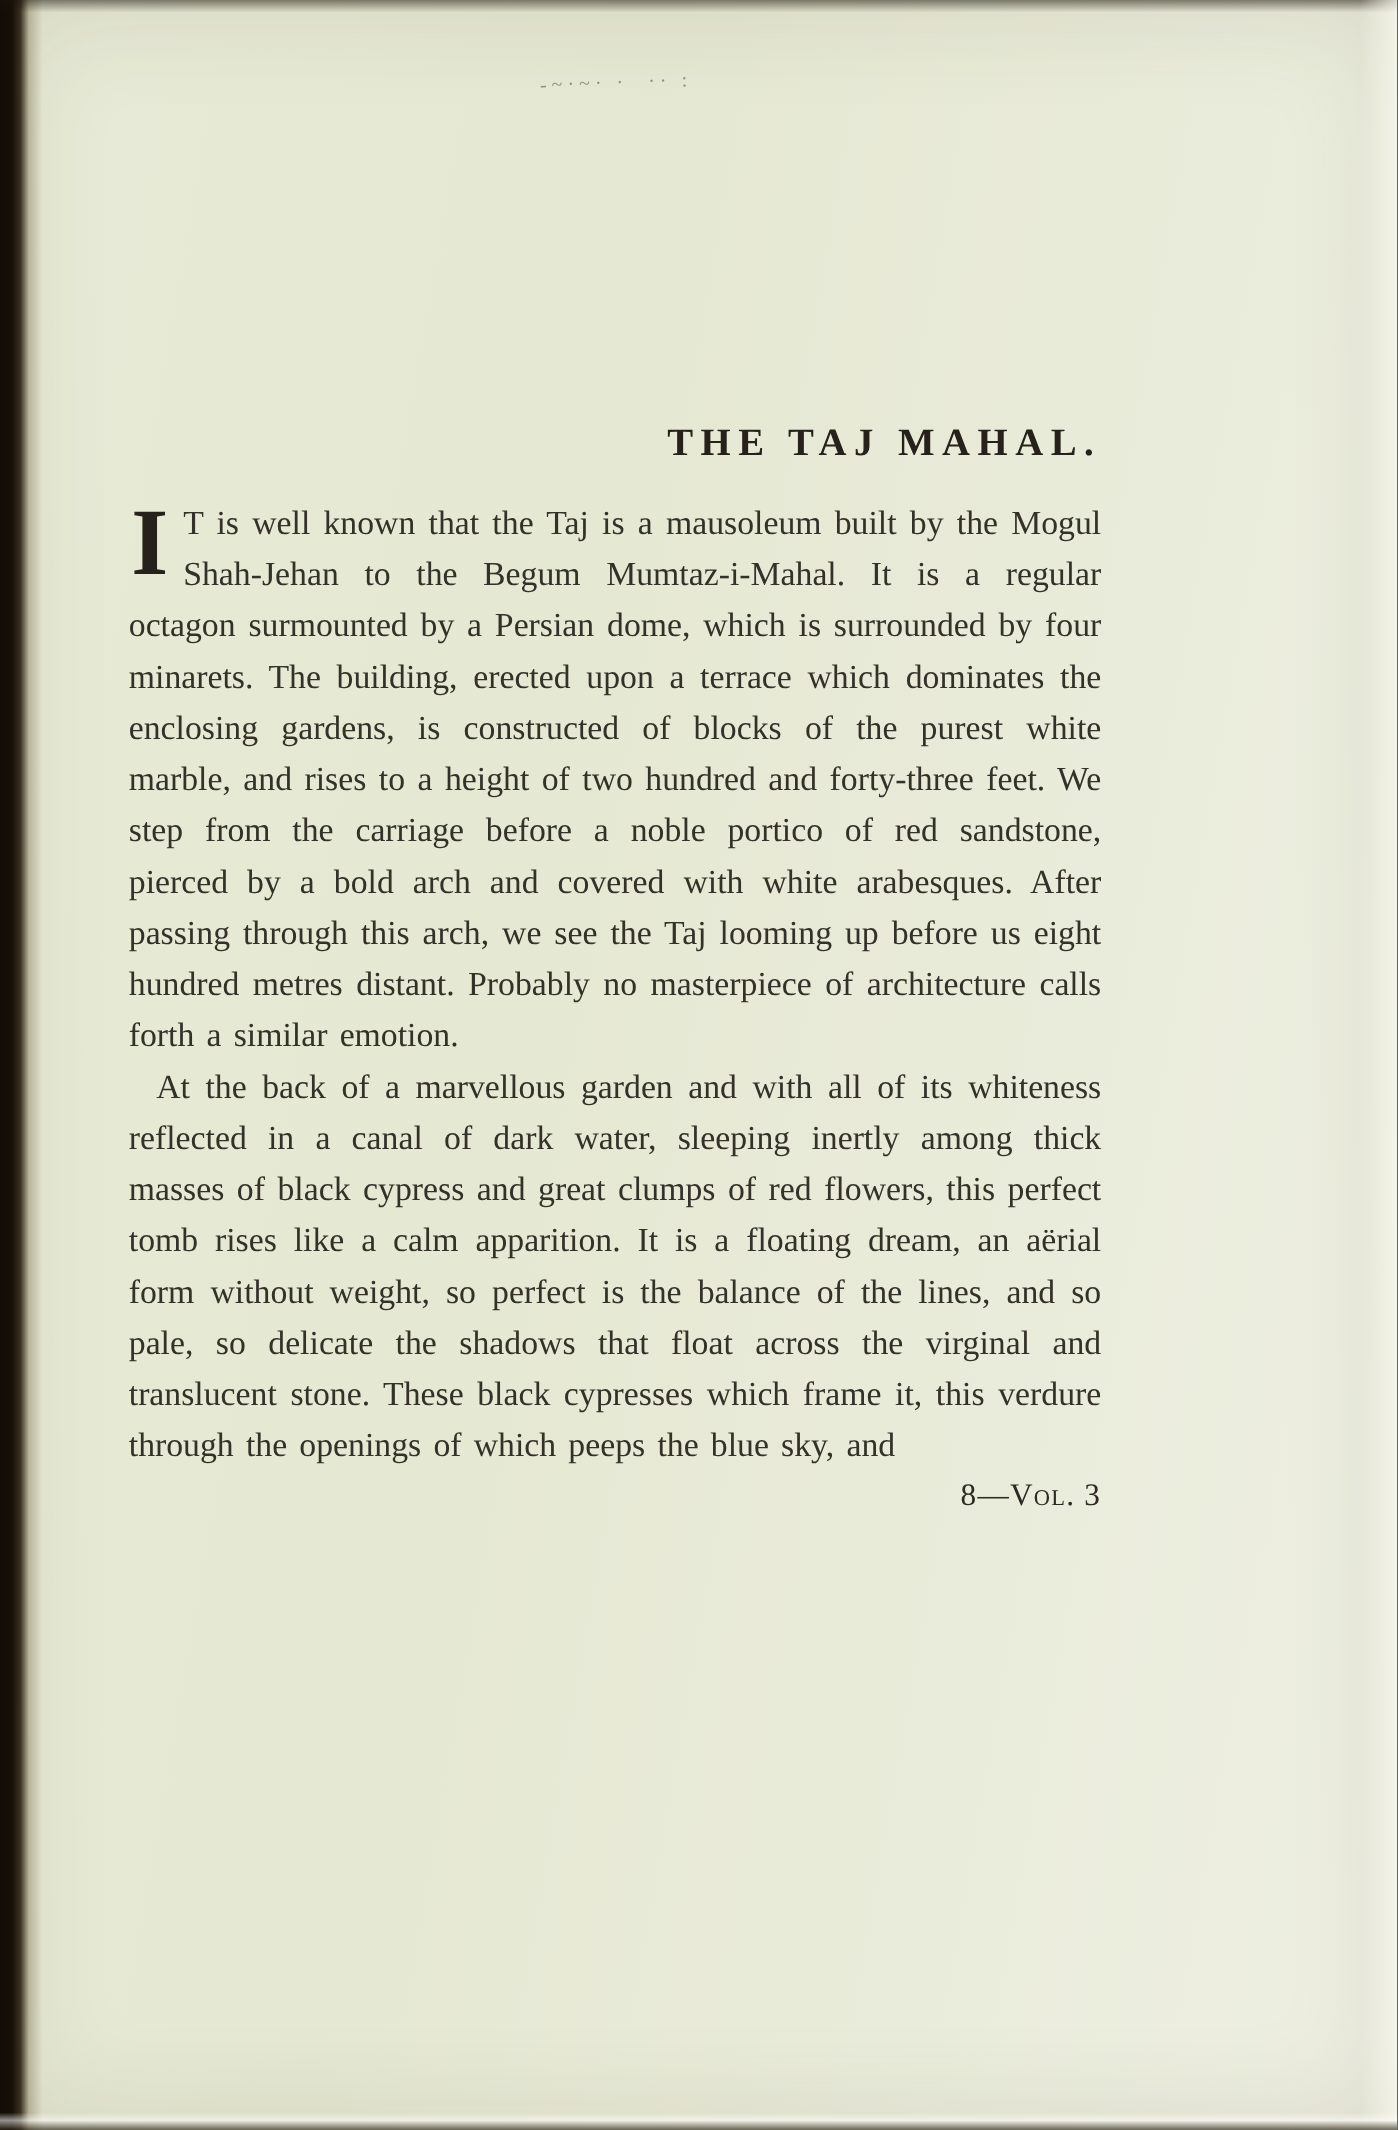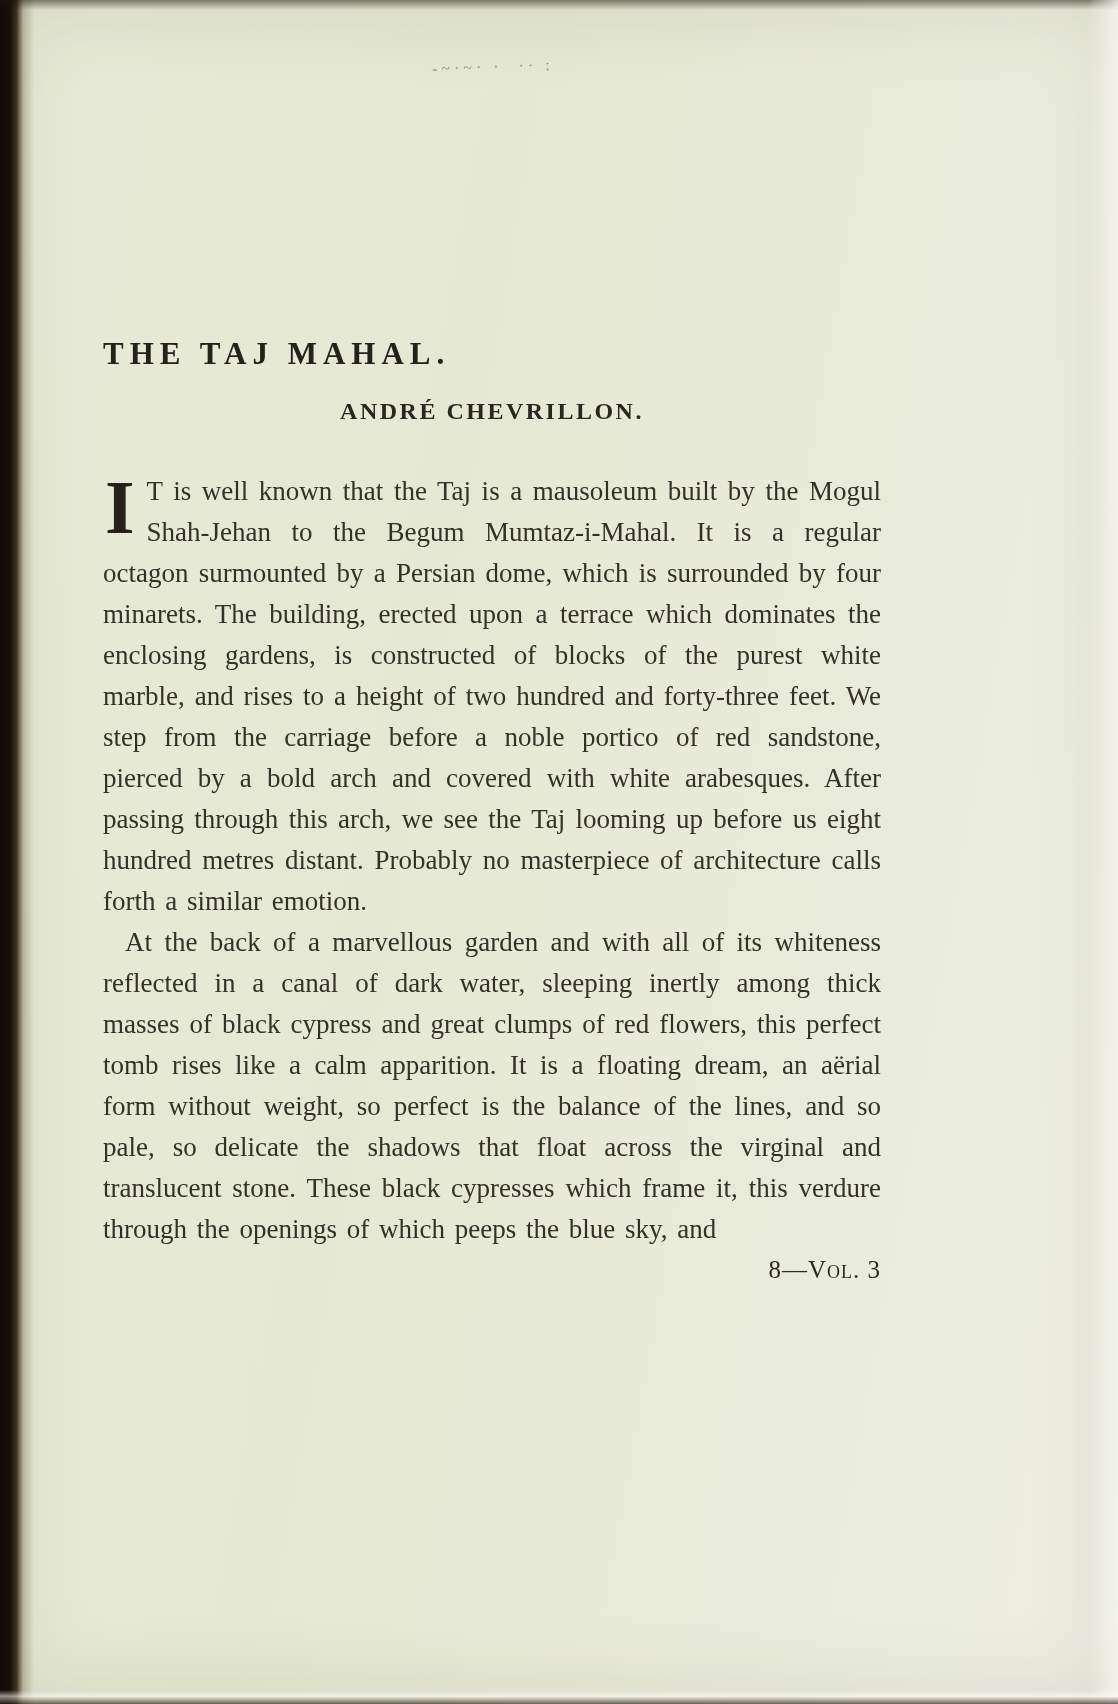--- a/index.html
+++ b/index.html
@@ -57,21 +57,21 @@
     white-space: pre;
   }
   .content {
     position: absolute;
     left: 103px;
     top: 336px;
     width: 778px;
   }
   .title {
     margin: 0 0 26px 0;
-    text-align: left;
+    text-align: right;
     font-size: 31px;
     font-weight: bold;
     letter-spacing: 6px;
     color: #26221b;
   }
   .author {
     margin: 0 0 46px 0;
     text-align: center;
     font-size: 24px;
     font-weight: bold;
@@ -110,21 +110,20 @@
 <div class="page">
   <div class="spine-edge"></div>
   <div class="top-edge"></div>
   <div class="right-edge"></div>
   <div class="bottom-edge"></div>
 
   <div class="smudge">-~·~· ·  ·· :</div>
 
   <div class="content">
     <h1 class="title">THE TAJ MAHAL.</h1>
-    <h2 class="author">ANDRÉ CHEVRILLON.</h2>
 
     <p class="para"><span class="dropcap">I</span><span>T is well known that the Taj is a mausoleum built by the Mogul Shah-Jehan to the Begum Mumtaz-i-Mahal. It is a regular octagon surmounted by a Persian dome, which is surrounded by four minarets. The building, erected upon a terrace which dominates the enclosing gardens, is constructed of blocks of the purest white marble, and rises to a height of two hundred and forty-three feet. We step from the carriage before a noble portico of red sandstone, pierced by a bold arch and covered with white arabesques. After passing through this arch, we see the Taj looming up before us eight hundred metres distant. Probably no masterpiece of architecture calls forth a similar emotion.</span></p>
 
     <p class="para indent">At the back of a marvellous garden and with all of its whiteness reflected in a canal of dark water, sleeping inertly among thick masses of black cypress and great clumps of red flowers, this perfect tomb rises like a calm apparition. It is a floating dream, an aërial form without weight, so perfect is the balance of the lines, and so pale, so delicate the shadows that float across the virginal and translucent stone. These black cypresses which frame it, this verdure through the openings of which peeps the blue sky, and</p>
 
     <div class="footer">8—Vol. 3</div>
   </div>
 </div>
 
 </body></html>

